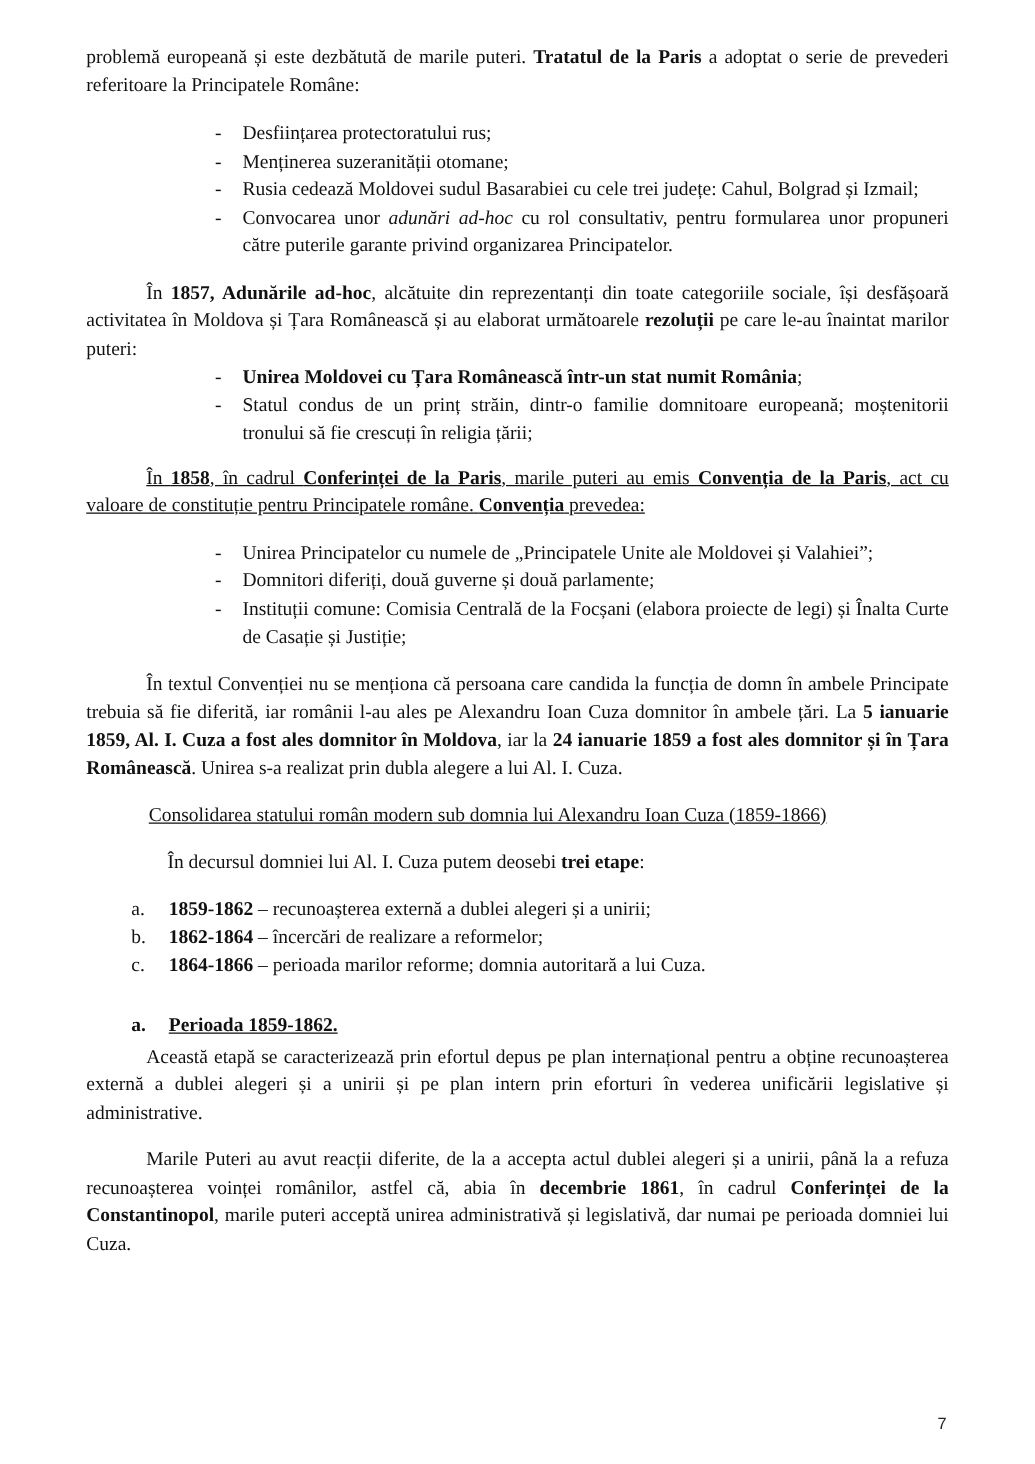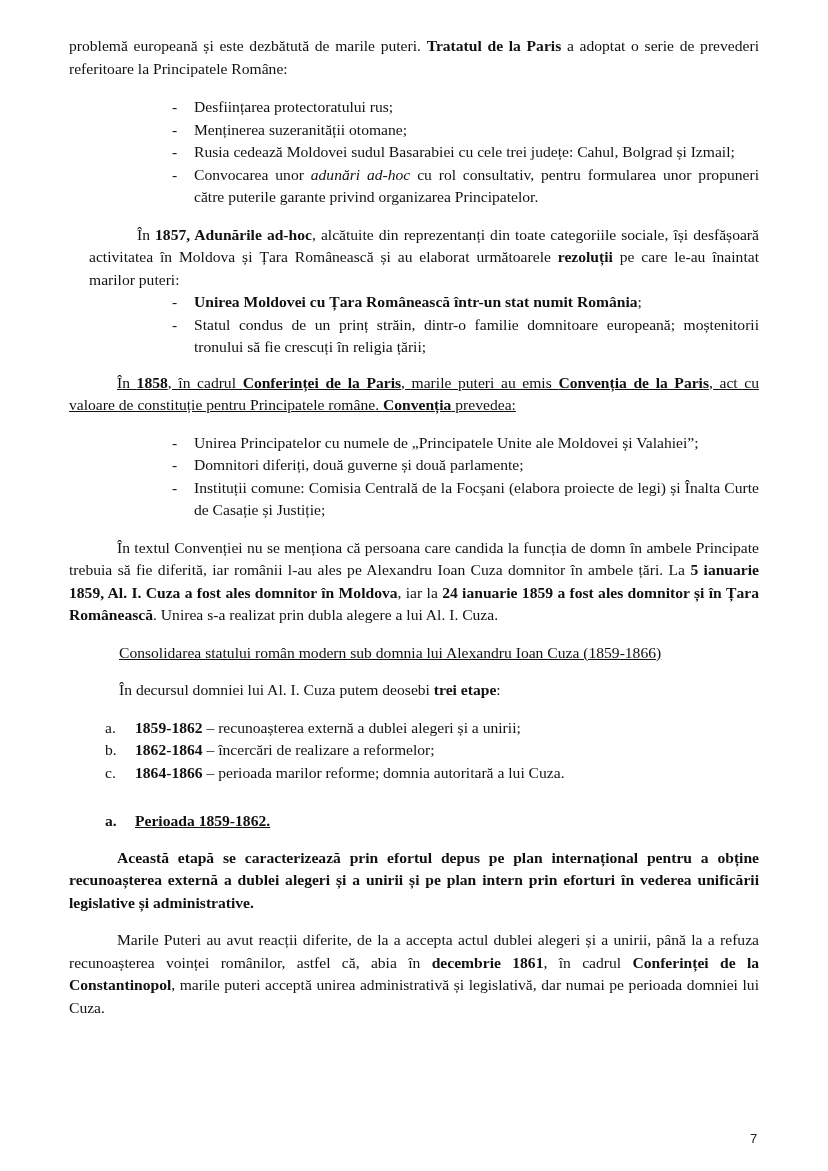--- a/index.html
+++ b/index.html
@@ -14,42 +14,42 @@
   .dash-list li { position:relative; padding-left:28px; line-height:22.5px; text-align:justify; }
   .dash-list li::before { content:"-"; position:absolute; left:6px; top:0; }
   .dl-wrap { margin-left:97px; }
   .alpha-list { list-style:none; margin:0; padding:0; margin-left:36px; }
   .alpha-list li { position:relative; padding-left:30px; line-height:22.5px; }
   .alpha-list .marker { position:absolute; left:0; top:0; }
   .heading { margin-left:50px; line-height:22.5px; font-weight:normal; text-decoration:underline; }
   .subheading { margin-left:36px; line-height:22.5px; font-weight:bold; }
   .subheading .marker { display:inline-block; width:30px; }
   .subheading .title { text-decoration:underline; }
-  .plain-indent { margin-left:50px; line-height:22.5px; }
+  .plain-indent { margin-left:65px; line-height:22.5px; }
   .page-number { position:absolute; left:750px; top:1131px; font-family:"Liberation Sans", sans-serif; font-size:13px; color:#222; }
 </style>
 </head>
 <body>
 
 <div class="page">
 
   <p class="p" style="margin-top:35px;">
     <span>problemă europeană și este dezbătută de marile puteri. </span><b>Tratatul de la Paris</b><span> a adoptat o serie de prevederi referitoare la Principatele Române:</span>
   </p>
 
   <div class="dl-wrap" style="margin-top:16px;">
     <ul class="dash-list">
       <li>Desființarea protectoratului rus;</li>
       <li>Menținerea suzeranității otomane;</li>
       <li>Rusia cedează Moldovei sudul Basarabiei cu cele trei județe: Cahul, Bolgrad și Izmail;</li>
       <li><span>Convocarea unor </span><i>adunări ad-hoc</i><span> cu rol consultativ, pentru formularea unor propuneri către puterile garante privind organizarea Principatelor.</span></li>
     </ul>
   </div>
 
-  <p class="p indent" style="margin-top:15px;margin-left:20px;">
+  <p class="p indent" style="margin-top:15px;">
     <span>În </span><b>1857, Adunările ad-hoc</b><span>, alcătuite din reprezentanți din toate categoriile sociale, își desfășoară activitatea în Moldova și Țara Românească și au elaborat următoarele </span><b>rezoluții</b><span> pe care le-au înaintat marilor puteri:</span>
   </p>
 
   <div class="dl-wrap" style="">
     <ul class="dash-list">
       <li><b>Unirea Moldovei cu Țara Românească într-un stat numit România</b><span>;</span></li>
       <li>Statul condus de un prinț străin, dintr-o familie domnitoare europeană; moștenitorii tronului să fie crescuți în religia țării;</li>
     </ul>
   </div>
 
@@ -78,20 +78,20 @@
   <ul class="alpha-list" style="margin-top:15px;">
     <li><span class="marker">a.</span><b>1859-1862</b><span> – recunoașterea externă a dublei alegeri și a unirii;</span></li>
     <li><span class="marker">b.</span><b>1862-1864</b><span> – încercări de realizare a reformelor;</span></li>
     <li><span class="marker">c.</span><b>1864-1866</b><span> – perioada marilor reforme; domnia autoritară a lui Cuza.</span></li>
   </ul>
 
   <div class="subheading" style="margin-top:26px;">
     <span class="marker">a.</span><span class="title">Perioada 1859-1862.</span>
   </div>
 
-  <p class="p indent" style="margin-top:14px;font-weight:bold;">Această etapă se caracterizează prin efortul depus pe plan internațional pentru a obține recunoașterea externă a dublei alegeri și a unirii și pe plan intern prin eforturi în vederea unificării legislative și administrative.</p>
+  <p class="p indent" style="margin-top:2px;">Această etapă se caracterizează prin efortul depus pe plan internațional pentru a obține recunoașterea externă a dublei alegeri și a unirii și pe plan intern prin eforturi în vederea unificării legislative și administrative.</p>
 
   <p class="p indent" style="margin-top:15px;">
     <span>Marile Puteri au avut reacții diferite, de la a accepta actul dublei alegeri și a unirii, până la a refuza recunoașterea voinței românilor, astfel că, abia în </span><b>decembrie 1861</b><span>, în cadrul </span><b>Conferinței de la Constantinopol</b><span>, marile puteri acceptă unirea administrativă și legislativă, dar numai pe perioada domniei lui Cuza.</span>
   </p>
 </div>
 
 <div class="page-number">7</div>
 
 </body></html>

